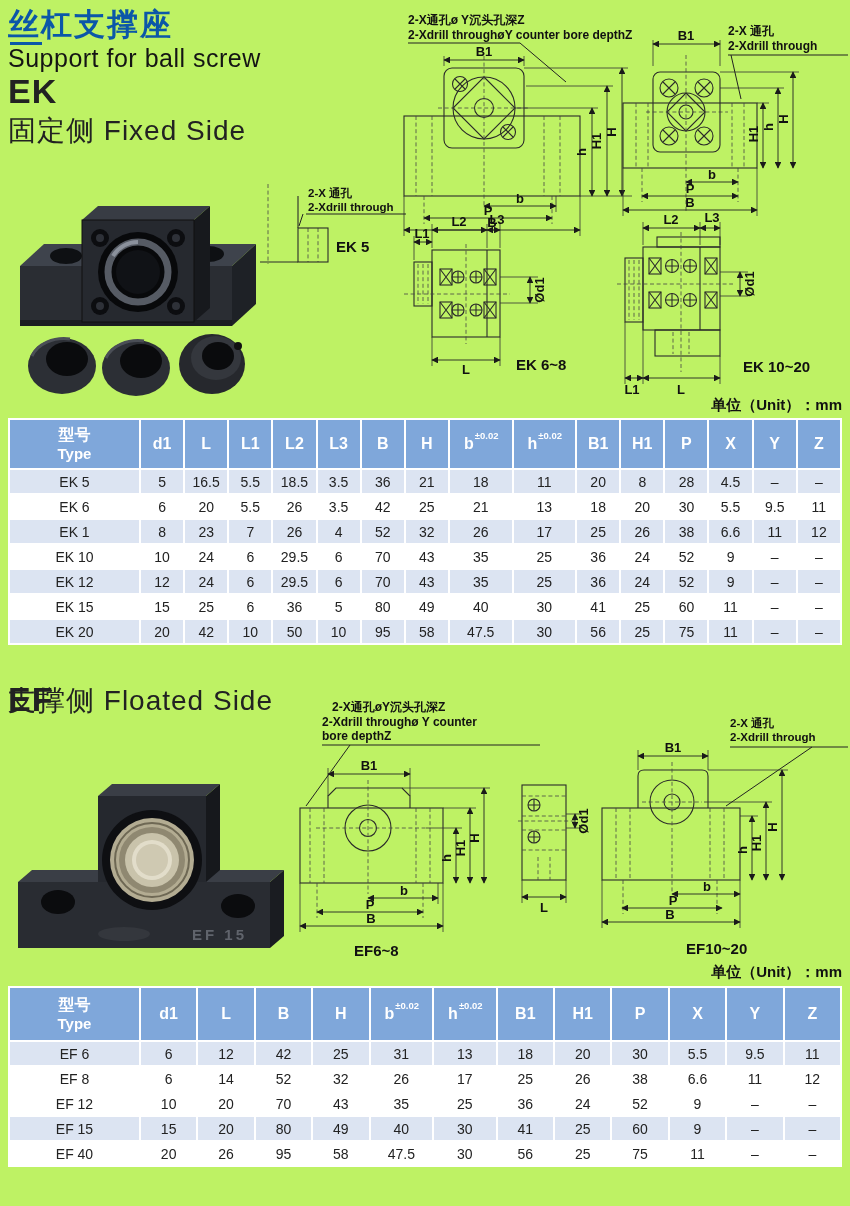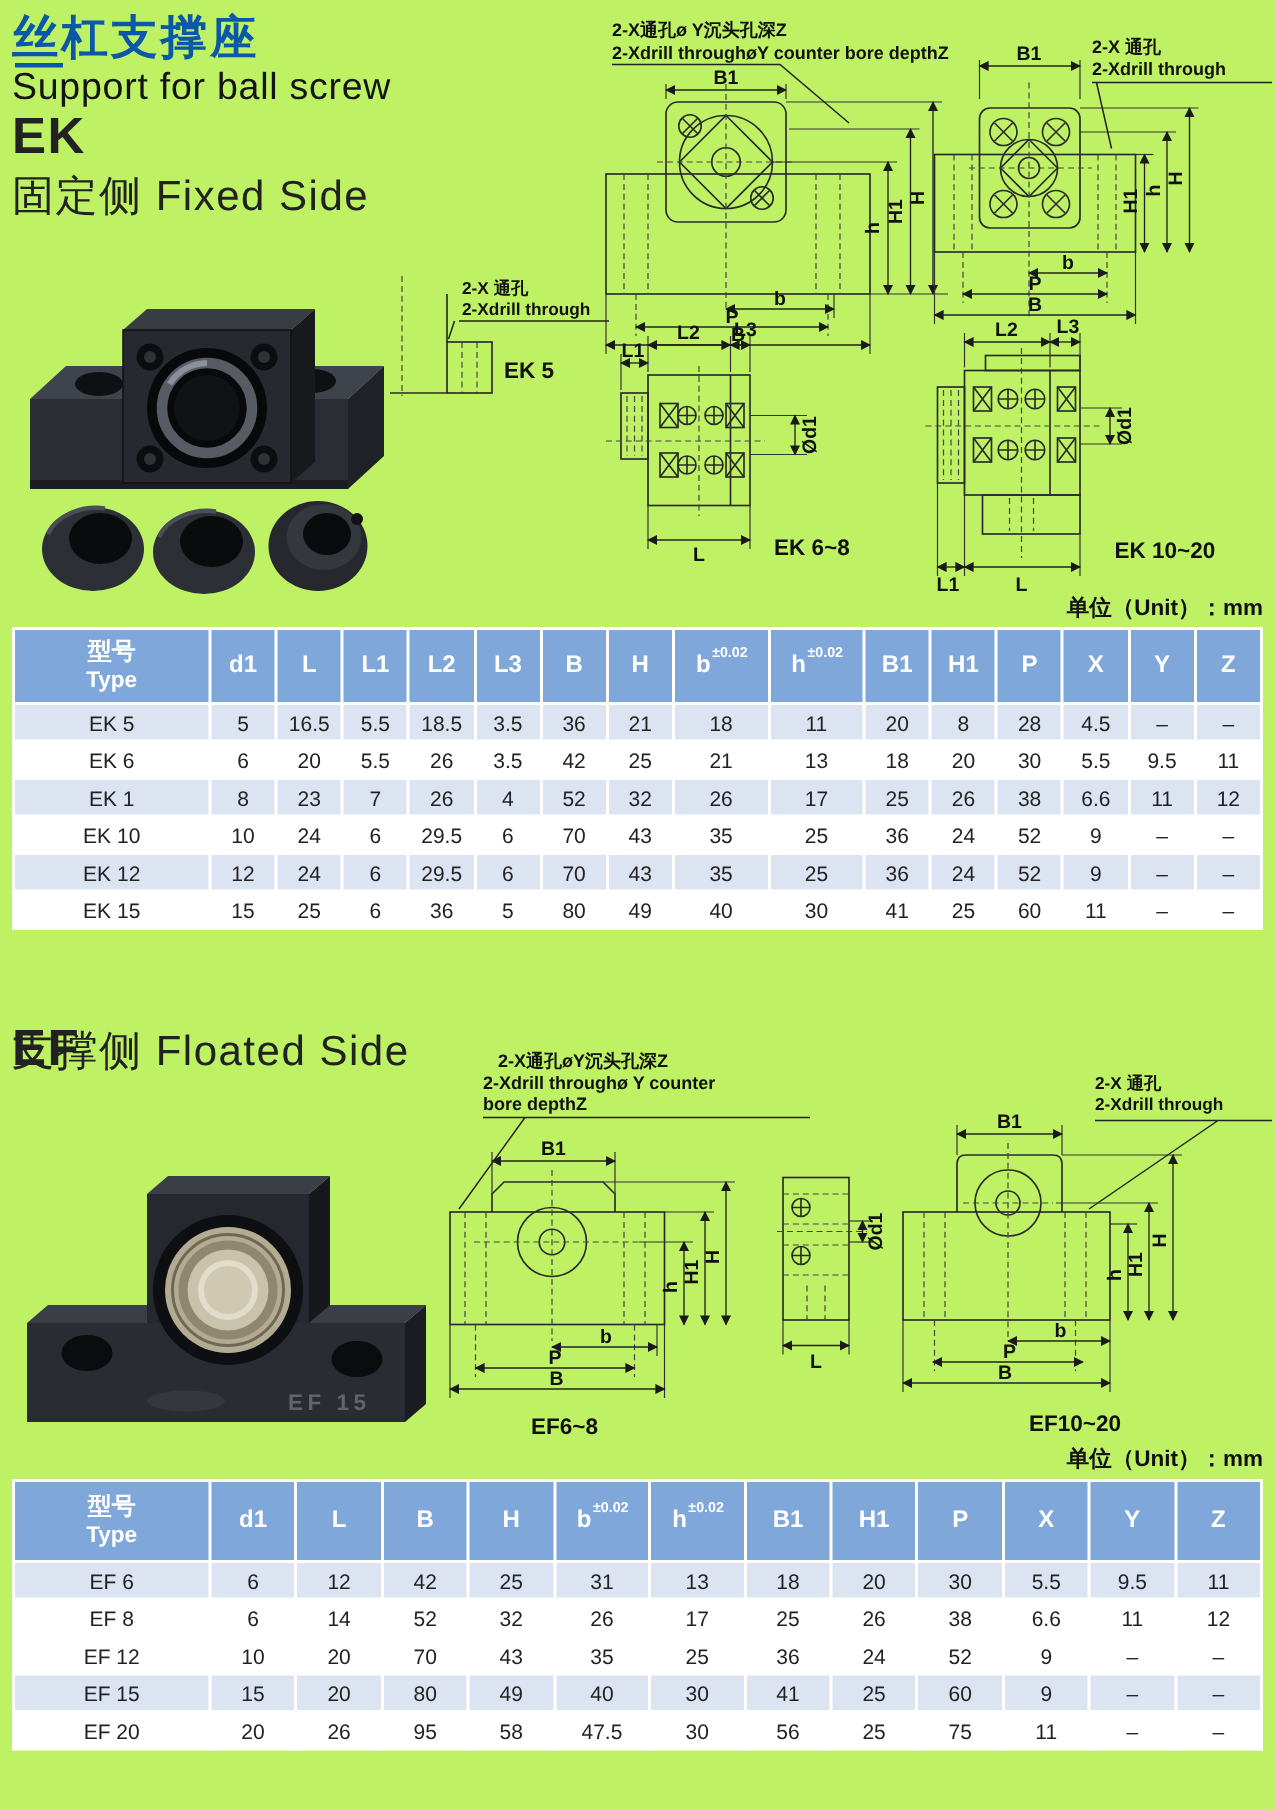--- a/index.html
+++ b/index.html
@@ -617,20 +617,38 @@
             <td>49</td>
             <td>40</td>
             <td>30</td>
             <td>41</td>
             <td>25</td>
             <td>60</td>
             <td>11</td>
             <td>–</td>
             <td>–</td>
           </tr>
+          <tr class="alt">
+            <td>EK 20</td>
+            <td>20</td>
+            <td>42</td>
+            <td>10</td>
+            <td>50</td>
+            <td>10</td>
+            <td>95</td>
+            <td>58</td>
+            <td>47.5</td>
+            <td>30</td>
+            <td>56</td>
+            <td>25</td>
+            <td>75</td>
+            <td>11</td>
+            <td>–</td>
+            <td>–</td>
+          </tr>
         </tbody>
     </table>
   </div>
 
   <div id="ef-wrap" class="tbl-wrap" style="top:986px">
     <table>
       <thead>
           <tr>
             <th class="type-col"><span>型号</span><div class="sub">Type</div></th>
             <th><span>d1</span></th>
@@ -702,21 +720,21 @@
             <td>40</td>
             <td>30</td>
             <td>41</td>
             <td>25</td>
             <td>60</td>
             <td>9</td>
             <td>–</td>
             <td>–</td>
           </tr>
           <tr>
-            <td>EF 20</td>
+            <td>EF 40</td>
             <td>20</td>
             <td>26</td>
             <td>95</td>
             <td>58</td>
             <td>47.5</td>
             <td>30</td>
             <td>56</td>
             <td>25</td>
             <td>75</td>
             <td>11</td>

